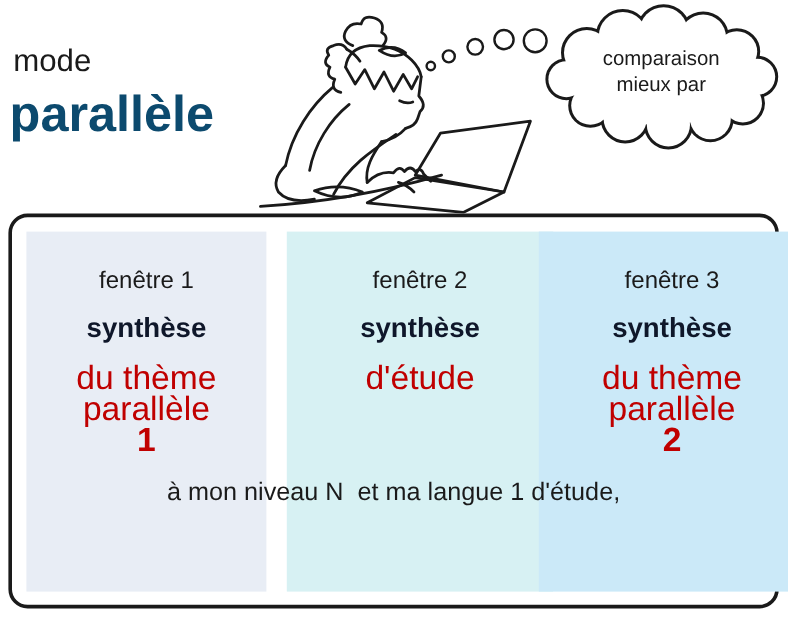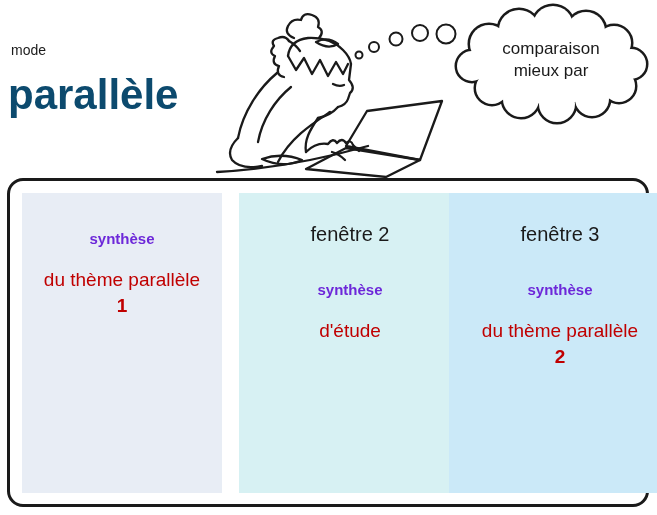--- a/index.html
+++ b/index.html
@@ -1,37 +1,37 @@
 <!DOCTYPE html>
 <html><head>
 <meta charset="utf-8">
 <style>
   html,body{margin:0;padding:0;background:#ffffff;}
   .stage{
     position:relative;width:657px;height:515px;background:#ffffff;overflow:hidden;
     font-family:"Liberation Sans", sans-serif;color:#1a1a1a;
   }
-  .mode-label{position:absolute;left:11px;top:40px;font-size:14px;line-height:21px;color:#1a1a1a;}
+  .mode-label{position:absolute;left:11px;top:40px;font-size:26px;line-height:21px;color:#1a1a1a;}
   .title{position:absolute;left:8px;top:73px;font-size:42px;line-height:44px;font-weight:bold;color:#0c4a6e;}
   .illustration{position:absolute;left:0;top:0;width:657px;height:178px;}
   .cloud-text{
     position:absolute;left:473px;top:38px;width:156px;text-align:center;
     font-size:17px;line-height:22px;color:#1a1a1a;
   }
   .board{
     position:absolute;left:7px;top:178px;width:642px;height:329px;box-sizing:border-box;
     background:#ffffff;border:3px solid #1a1a1a;border-radius:16px;
   }
   .panel{position:absolute;top:12px;height:300px;text-align:center;}
   .panel-1{left:12px;width:200px;background:#E8EDF5;}
   .panel-2{left:229px;width:222px;background:#D7F1F3;}
   .panel-3{left:439px;width:222px;background:#CBE9F8;}
   .win-label{margin-top:31px;font-size:20px;line-height:20px;color:#1a1a1a;}
-  .panel-heading{margin-top:34px;font-size:15px;line-height:23px;font-weight:bold;color:#6d28d9;}
-  .panel-desc{margin-top:17px;font-size:19px;line-height:26px;color:#C00000;}
+  .panel-heading{margin-top:18px;font-size:23px;line-height:23px;font-weight:bold;color:#0f172a;}
+  .panel-desc{margin-top:17px;font-size:28px;line-height:26px;color:#C00000;}
   .desc-line2.strong{font-weight:bold;}
   .footnote{
     position:absolute;left:0;top:216px;width:100%;text-align:center;
     font-size:21px;line-height:27px;color:#1a1a1a;
   }
   .footnote-line1{white-space:pre-wrap;}
   .footnote-line2{margin-top:13px;}
 </style>
 </head>
 <body>
@@ -123,20 +123,21 @@
   </svg>
 
   <div class="cloud-text">
     <div>comparaison</div>
     <div>mieux par</div>
   </div>
 
   <div class="board">
 
     <div class="panel panel-1">
+      <div class="win-label">fenêtre 1</div>
       <div class="panel-heading">synthèse</div>
       <div class="panel-desc">
         <div class="desc-line1">du thème parallèle</div>
         <div class="desc-line2 strong">1</div>
       </div>
     </div>
 
     <div class="panel panel-2">
       <div class="win-label">fenêtre 2</div>
       <div class="panel-heading">synthèse</div>
@@ -148,16 +149,17 @@
     <div class="panel panel-3">
       <div class="win-label">fenêtre 3</div>
       <div class="panel-heading">synthèse</div>
       <div class="panel-desc">
         <div class="desc-line1">du thème parallèle</div>
         <div class="desc-line2 strong">2</div>
       </div>
     </div>
 
     <div class="footnote">
+      <div class="footnote-line1">à mon niveau N  et ma langue 1 d'étude,</div>
     </div>
 
   </div>
 </div>
 
 </body></html>

